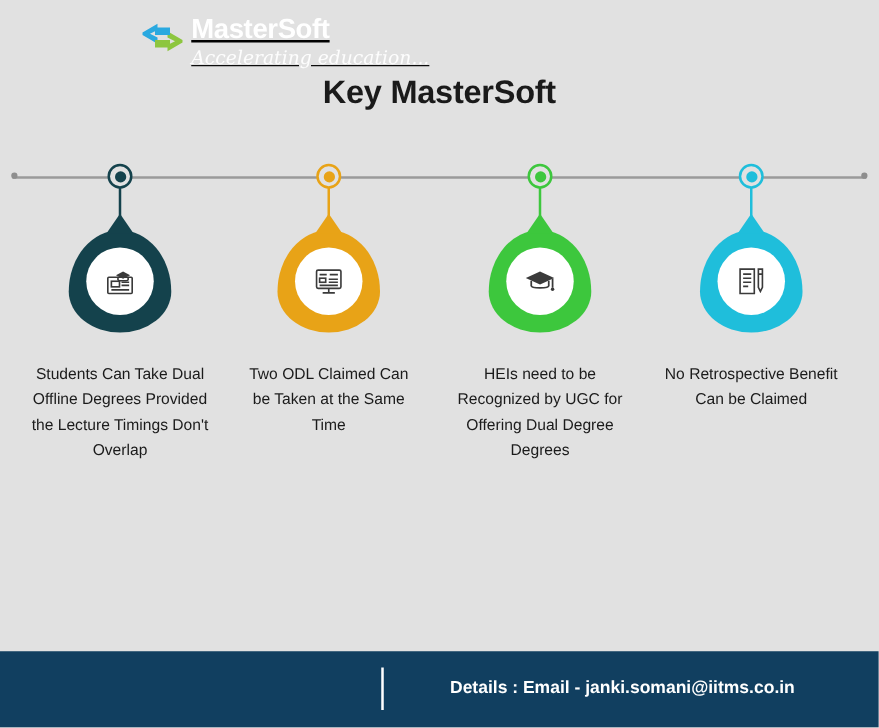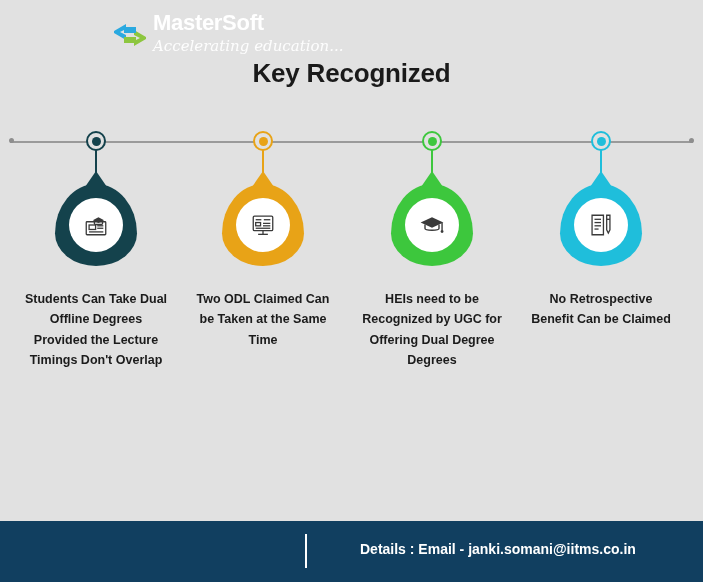--- a/index.html
+++ b/index.html
@@ -132,21 +132,21 @@
   .pin-core svg { display: block; }
 
   
   .caption {
     position: absolute;
     top: 289px;
     left: 0;
     width: 176px;
     text-align: center;
     font-size: 12.5px;
-    font-weight: bold;
+    font-weight: normal;
     line-height: 1.62;
     color: #1b1b1b;
     padding: 0 16px;
     box-sizing: border-box;
   }
 
   
   .footer {
     position: absolute;
     left: 0;
@@ -155,21 +155,22 @@
     height: 61px;
     background: #113f60;
     display: flex;
     align-items: center;
   }
   .logo-wrap {
     position: absolute;
     left: 113px;
     top: 12px;
     display: flex;
-    align-items: flex-end;
+    align-items: flex-start;
+    text-decoration: underline;
   }
   .logo-mark { margin-top: 4px; }
   .logo-text-wrap {
     margin-left: 6px;
     display: flex;
     flex-direction: column;
   }
   .logo-name {
     color: #ffffff;
     font-size: 22px;
@@ -202,21 +203,21 @@
     font-size: 14px;
     font-weight: bold;
     padding-left: 32px;
   }
 </style>
 </head>
 <body>
 
 <div id="infographic">
 
-  <div class="title">Key Recognized</div>
+  <div class="title">Key MasterSoft</div>
 
   <div class="axis"></div>
   <div class="axis-cap left"></div>
   <div class="axis-cap right"></div>
 
   <div class="node" style="left:8px;">
     <div class="ring" style="border:2px solid #14424c;">
       <div class="ring-inner" style="background:#14424c;"></div>
     </div>
     <div class="stem" style="background:#14424c;"></div>

